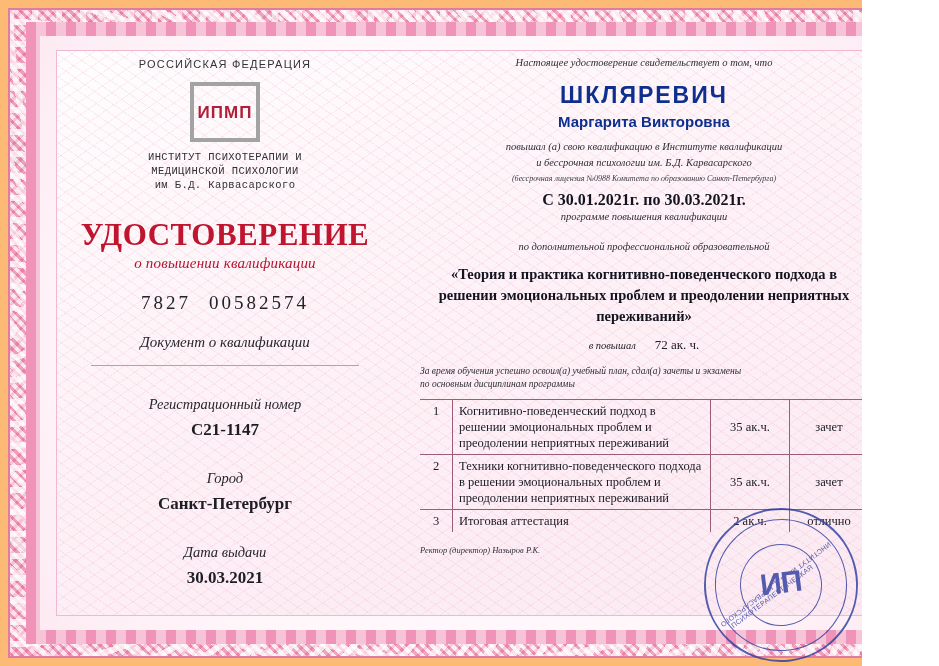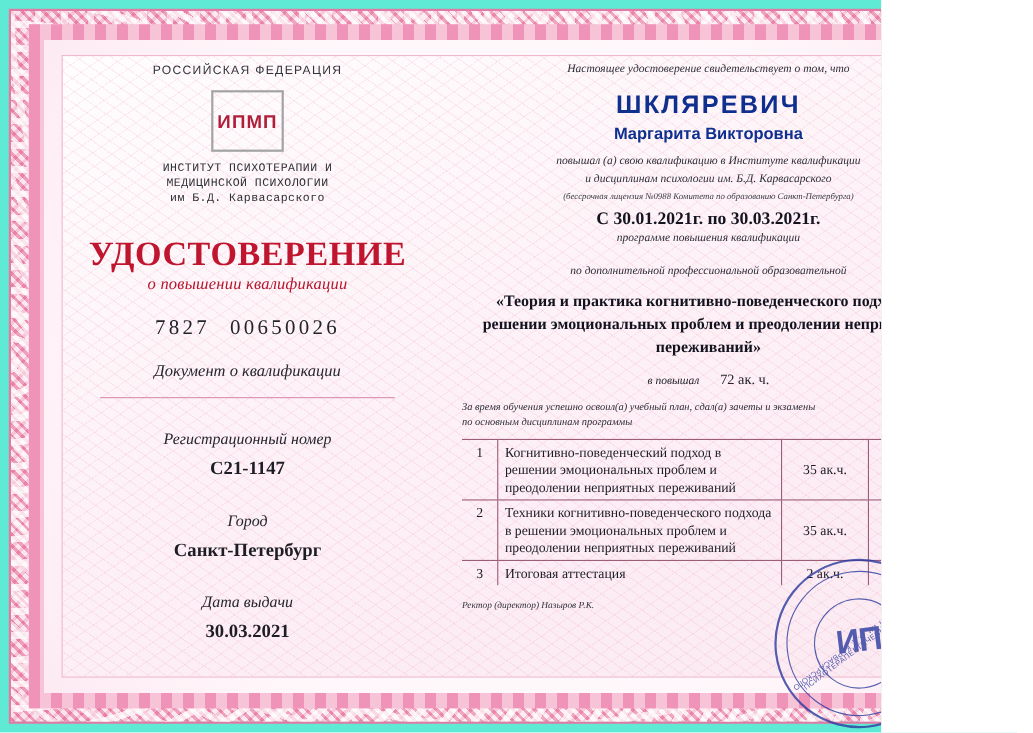--- a/index.html
+++ b/index.html
@@ -5,24 +5,24 @@
   html, body {
     margin: 0;
     padding: 0;
     background: #ffffff;
   }
   body {
     font-family: "Liberation Serif", serif;
   }
   .page {
     position: relative;
-    width: 801px;
+    width: 862px;
     height: 666px;
     overflow: hidden;
-    background: #5eead4;
+    background: #fdba74;
   }
   
   .cert-outer {
     position: absolute;
     left: 8px;
     top: 8px;
     width: 923px;
     height: 650px;
     background:
       repeating-linear-gradient(45deg, rgba(233,120,160,0.55) 0 3px, rgba(255,255,255,0.5) 3px 7px),
@@ -89,21 +89,21 @@
     margin-bottom: 12px;
   }
   .logo-wrap {
     display: flex;
     justify-content: center;
     margin-bottom: 8px;
   }
   .logo-box {
     width: 62px;
     height: 52px;
-    border: 2px solid #a3a3a3;
+    border: 4px solid #a3a3a3;
     color: #b01f3a;
     font-family: "Liberation Sans", sans-serif;
     font-weight: bold;
     font-size: 17px;
     line-height: 1;
     display: flex;
     align-items: center;
     justify-content: center;
     letter-spacing: 1px;
   }
@@ -360,41 +360,41 @@
     <div class="rf-label">РОССИЙСКАЯ ФЕДЕРАЦИЯ</div>
     <div class="logo-wrap">
       <div class="logo-box">ИПМП</div>
     </div>
     <div class="inst-name">
       ИНСТИТУТ ПСИХОТЕРАПИИ И<br>МЕДИЦИНСКОЙ ПСИХОЛОГИИ<br>им Б.Д. Карвасарского
     </div>
     <div class="udost-title">УДОСТОВЕРЕНИЕ</div>
     <div class="udost-sub">о повышении квалификации</div>
     <div class="serial-row">
-      <span>7827</span><span class="sp"></span><span>00650026</span>
+      <span>7827</span><span class="sp"></span><span>00582574</span>
     </div>
     <div class="doc-kind">Документ о квалификации</div>
     <div class="rule"></div>
 
     <div class="field-label">Регистрационный номер</div>
     <div class="field-value">С21-1147</div>
 
     <div class="field-label">Город</div>
     <div class="field-value">Санкт-Петербург</div>
 
     <div class="field-label">Дата выдачи</div>
     <div class="field-value">30.03.2021</div>
   </div>
 
   <div class="right-col">
     <div class="cursive-small">Настоящее удостоверение свидетельствует о том, что</div>
     <div class="lastname">ШКЛЯРЕВИЧ</div>
     <div class="firstname">Маргарита Викторовна</div>
     <div class="tiny-ital">повышал (а) свою квалификацию в Институте квалификации</div>
-    <div class="tiny-ital" style="margin-top:1px;">и дисциплинам психологии им. Б.Д. Карвасарского</div>
+    <div class="tiny-ital" style="margin-top:1px;">и бессрочная психологии им. Б.Д. Карвасарского</div>
     <div class="tiny-ital x-small">(бессрочная лицензия №0988 Комитета по образованию Санкт-Петербурга)</div>
     <div class="period">С 30.01.2021г. по 30.03.2021г.</div>
 
     <div class="prog-intro" style="margin-top:1px;">программе повышения квалификации</div>
     <div class="prog-intro">по дополнительной профессиональной образовательной</div>
     <div class="prog-title">«Теория и практика когнитивно-поведенческого подхода в решении эмоциональных проблем и преодолении неприятных переживаний»</div>
 
     <div class="volume-row">
       <span class="it">в повышал</span>
       <span class="vb">72 ак. ч.</span>

